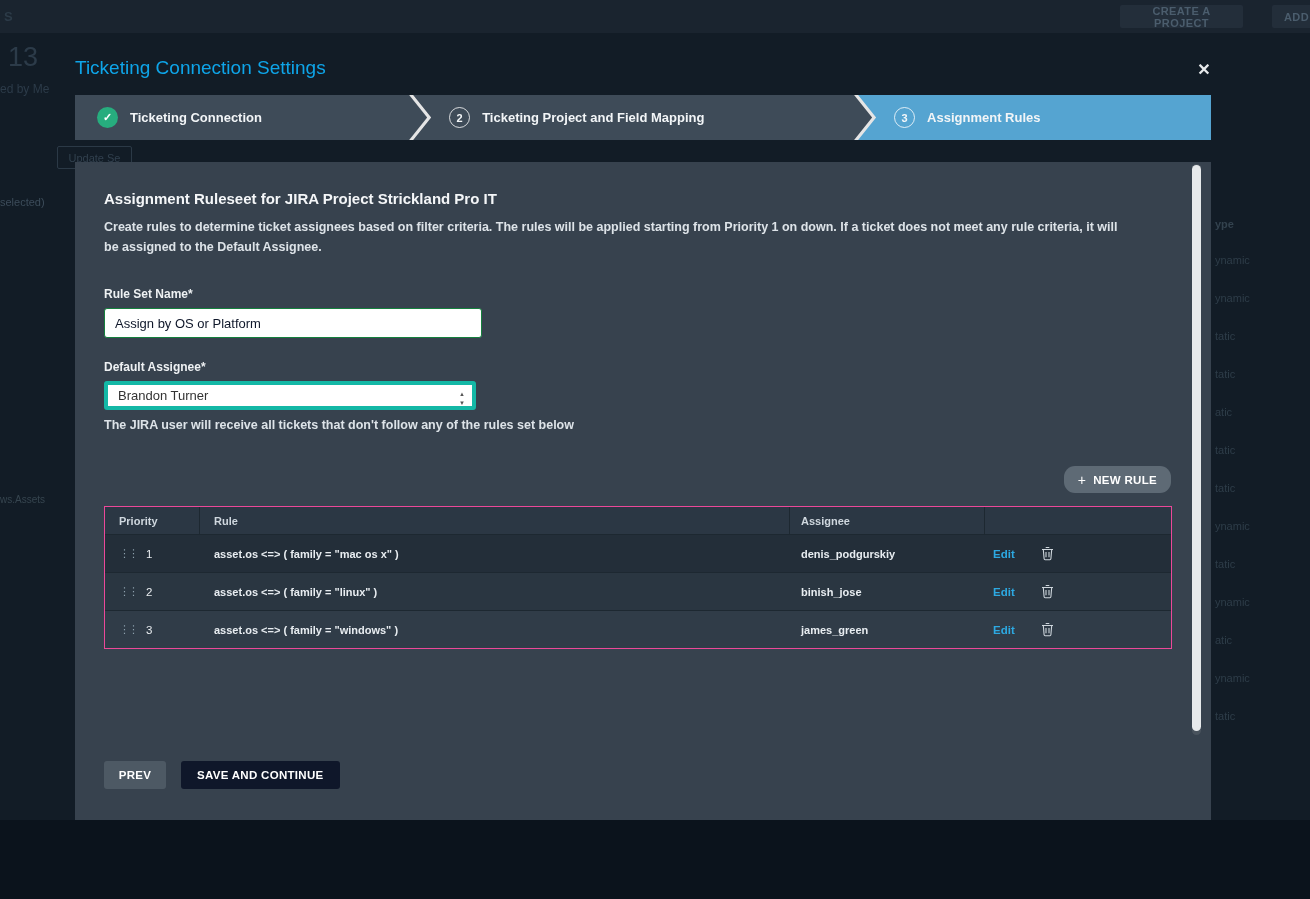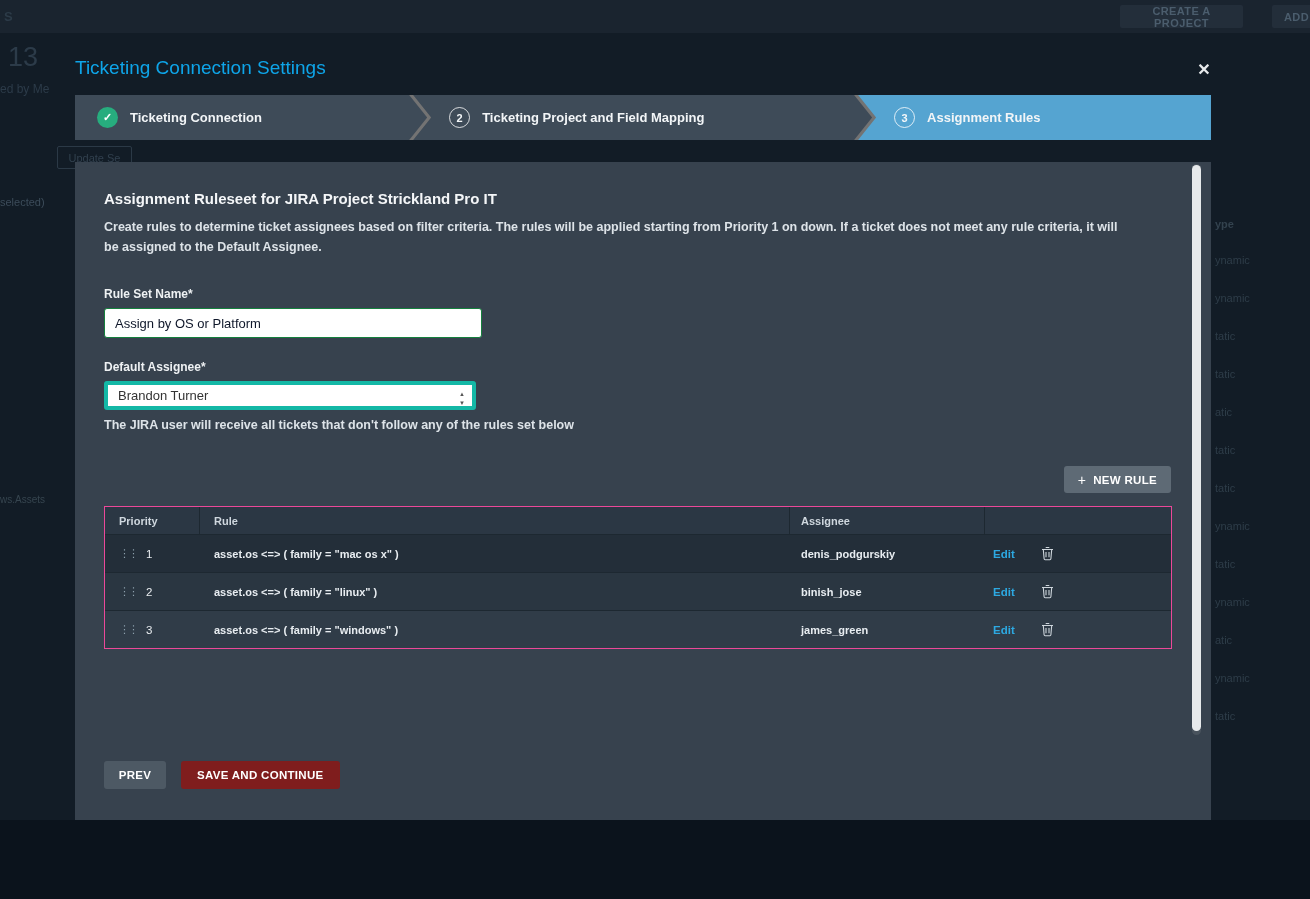--- a/index.html
+++ b/index.html
@@ -25,21 +25,21 @@
   .bg-right-col .hdr { font-size:11px; font-weight:700; color:#33424e; margin-bottom:24px; }
   .bg-right-col .val { font-size:11px; color:#2e3d49; height:15px; margin-bottom:23px; }
 
   
   .modal-title { position:absolute; left:75px; top:57px; font-size:19px; color:#0ea5e9; z-index:2; }
   .close-icon { position:absolute; left:1192px; top:58px; width:24px; height:24px; z-index:3;
                 color:#e8eaec; font-size:16px; font-weight:700; text-align:center; line-height:24px; cursor:pointer; }
   .close-icon::before { content:"\2715"; }
 
   
-  .wizard { position:absolute; left:75px; top:95px; width:1136px; height:45px; display:flex; background:#737373; z-index:2; }
+  .wizard { position:absolute; left:75px; top:95px; width:1136px; height:45px; display:flex; background:#e5e5e5; z-index:2; }
   .step { height:45px; display:flex; align-items:center; background:#3e4b58; }
   .step-1 { flex:0 0 31%; padding-left:22px;
             clip-path: polygon(0 0, calc(100% - 18px) 0, 100% 50%, calc(100% - 18px) 100%, 0 100%); }
   .step-2 { flex:0 0 40.4%; margin-left:-14px; padding-left:36px;
             clip-path: polygon(0 0, calc(100% - 18px) 0, 100% 50%, calc(100% - 18px) 100%, 0 100%, 18px 50%); }
   .step-3 { flex:1 1 auto; margin-left:-14px; padding-left:36px; background:#55a4d1;
             clip-path: polygon(0 0, 100% 0, 100% 100%, 0 100%, 18px 50%); }
   .step-circle { width:21px; height:21px; border-radius:50%; flex:0 0 21px;
                  display:flex; align-items:center; justify-content:center; }
   .circle-num { border:1px solid rgba(255,255,255,.8); color:#f4f7f9; font-size:11px; font-weight:700; }
@@ -58,21 +58,21 @@
                 font-family:"Liberation Sans", sans-serif; }
   .select-box { position:relative; width:372px; height:29px; background:#fff; border:4px solid #14b8a6;
                 border-radius:3px; display:flex; align-items:center; padding:0 24px 0 10px;
                 font-size:13px; color:#333; cursor:pointer; }
   .select-caret { position:absolute; right:7px; top:5px; color:#555; }
   .select-caret::before { content:"\25B2"; display:block; font-size:6px; line-height:9px; }
   .select-caret::after  { content:"\25BC"; display:block; font-size:6px; line-height:9px; }
   .helper-text { margin-top:8px; font-size:12.5px; font-weight:600; color:#dde3e8; }
 
   .new-rule-row { display:flex; justify-content:flex-end; margin-top:34px; margin-bottom:13px; }
-  .new-rule-btn { height:27px; background:#5e6a75; border:none; border-radius:3px; color:#fff;
+  .new-rule-btn { height:27px; background:#5e6a75; border:none; border-radius:11px; color:#fff;
                   font-size:11.5px; font-weight:700; letter-spacing:.3px; padding:0 14px;
                   display:flex; align-items:center; gap:7px; cursor:pointer;
                   font-family:"Liberation Sans", sans-serif; }
   .plus-icon::before { content:"+"; font-size:14px; font-weight:400; }
 
   
   .rules-table { width:1068px; border:1px solid #ec4899; }
   .t-head { display:flex; height:27px; background:#2b3744; align-items:center; }
   .t-head .cell { font-size:11px; font-weight:700; color:#cfd7de; border-right:1px solid #1d2831; height:100%;
                   display:flex; align-items:center; }
@@ -93,21 +93,21 @@
 
   
   .scroll-track { position:absolute; right:10px; top:2px; width:9px; height:571px; background:#49535d; border-radius:5px; }
   .scroll-thumb { position:absolute; left:0; top:1px; width:9px; height:566px; background:#e6e9eb; border-radius:5px; }
 
   
   .panel-footer { position:absolute; left:29px; bottom:31px; display:flex; gap:15px; }
   .btn { height:28px; border:none; border-radius:3px; color:#fff; font-size:11.5px; font-weight:700;
          letter-spacing:.3px; padding:0 16px; cursor:pointer; font-family:"Liberation Sans", sans-serif; }
   .btn-prev { background:#4d5964; width:62px; padding:1px; }
-  .btn-save { background:#7f1d1d; }
+  .btn-save { background:#0f172a; }
 
   .bottom-strip { position:absolute; left:0; top:820px; width:1310px; height:79px; background:#0b131c; }
 </style>
 </head>
 <body>
 
 <div id="screen">
 
   <div class="top-nav">
     <span class="logo-frag">S</span>

